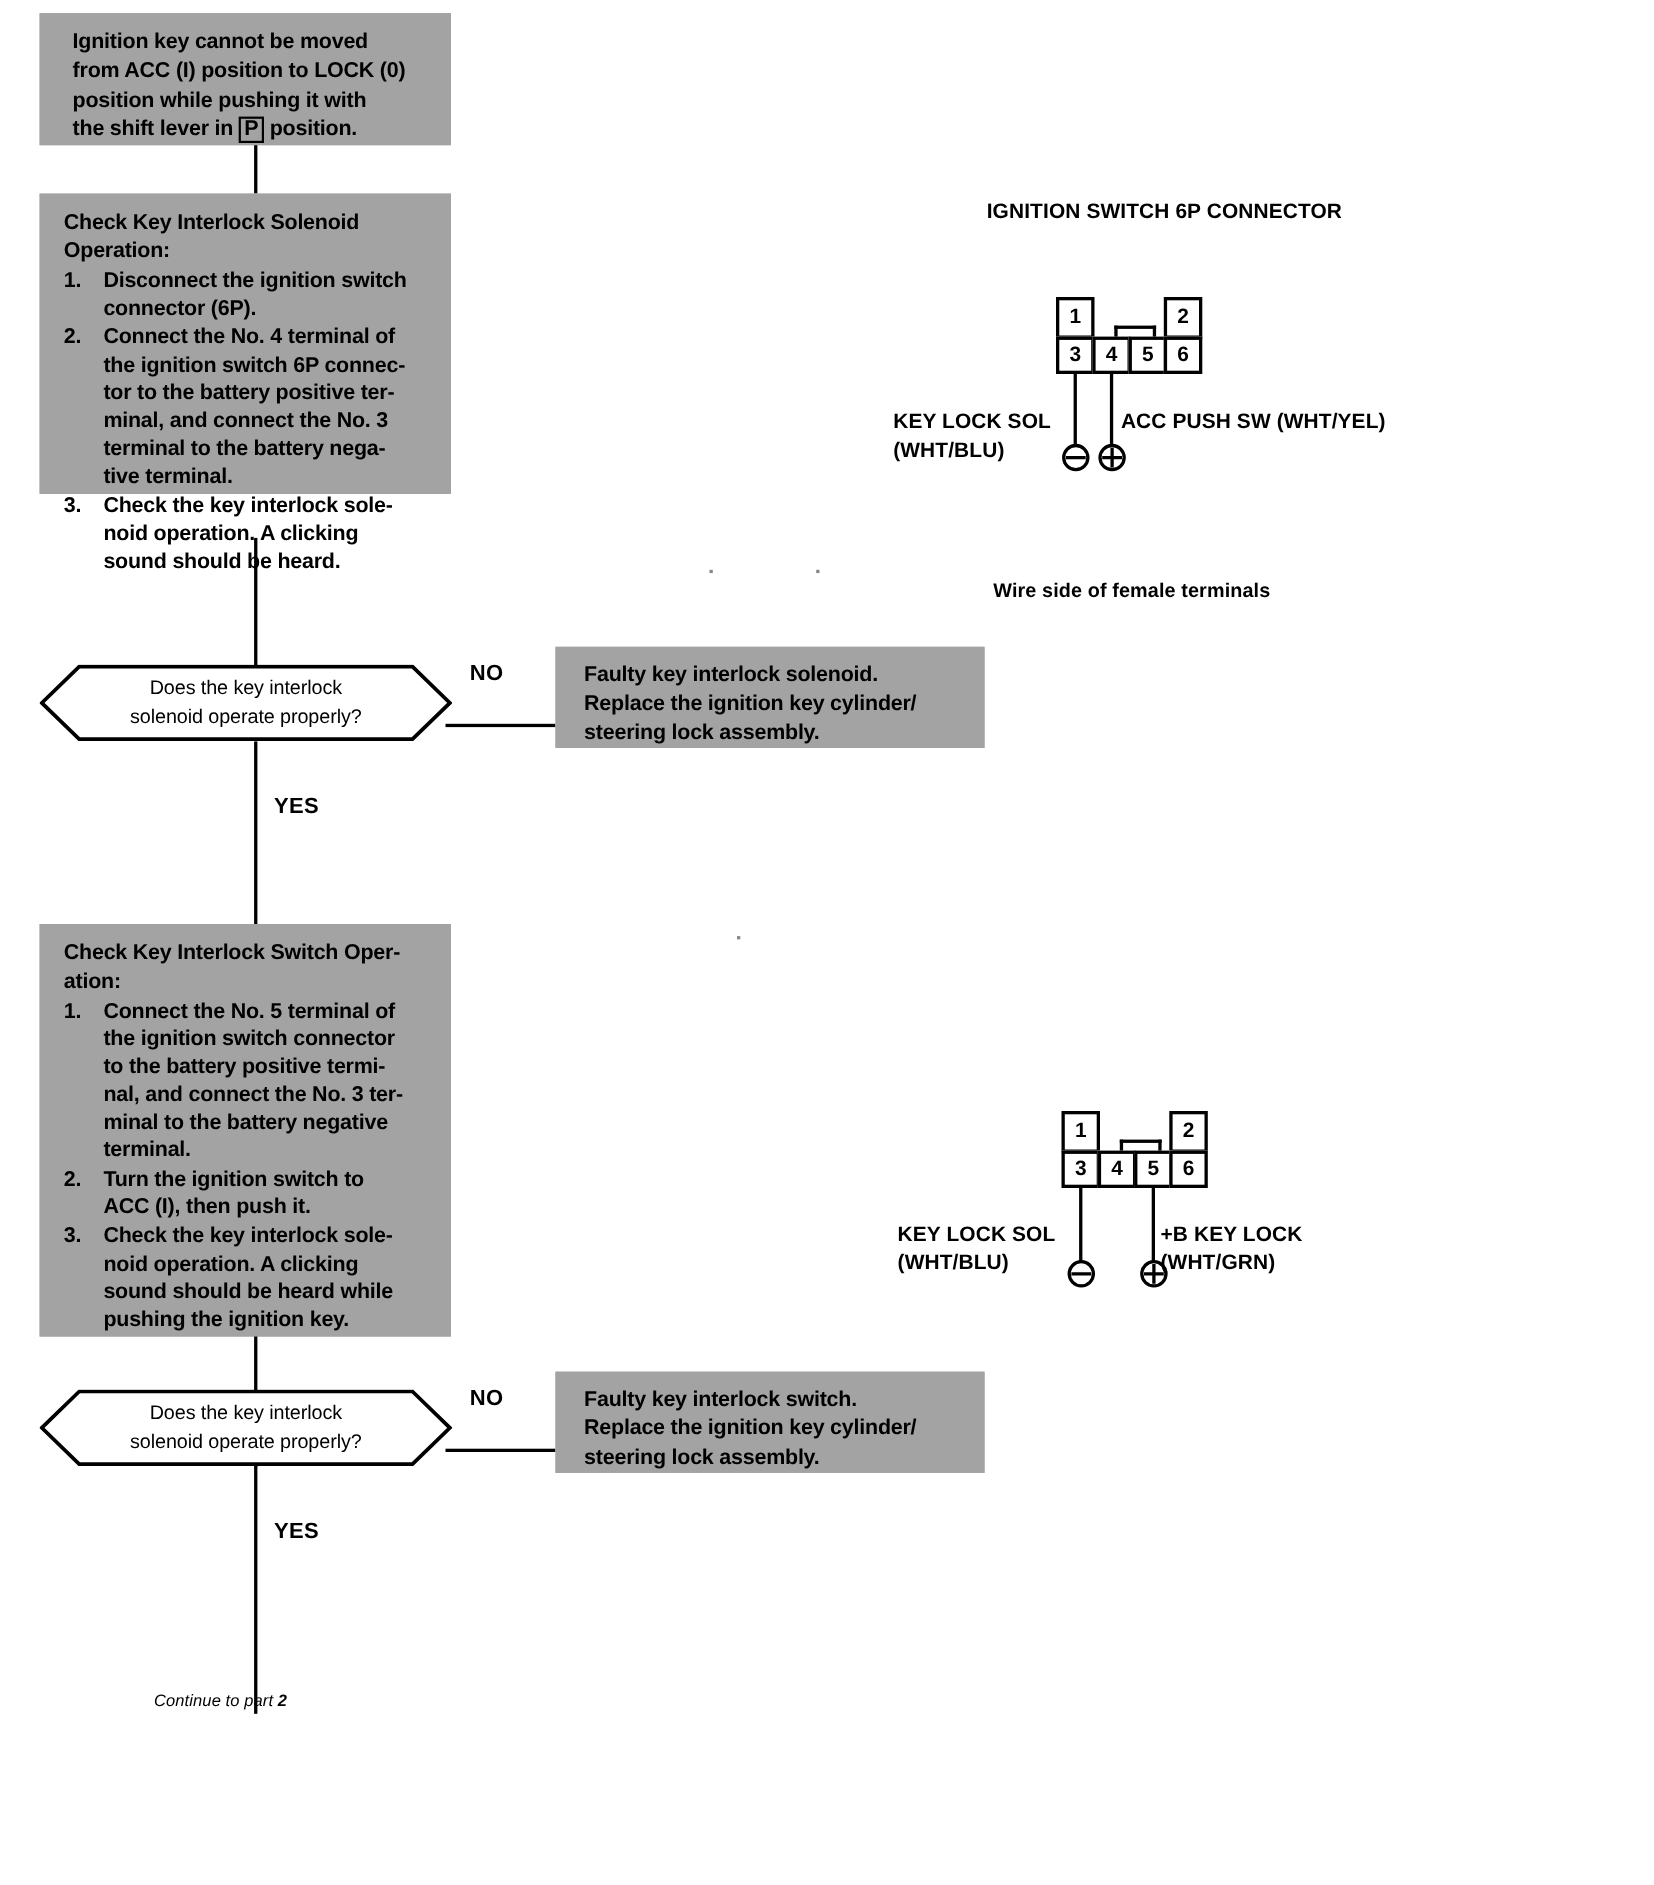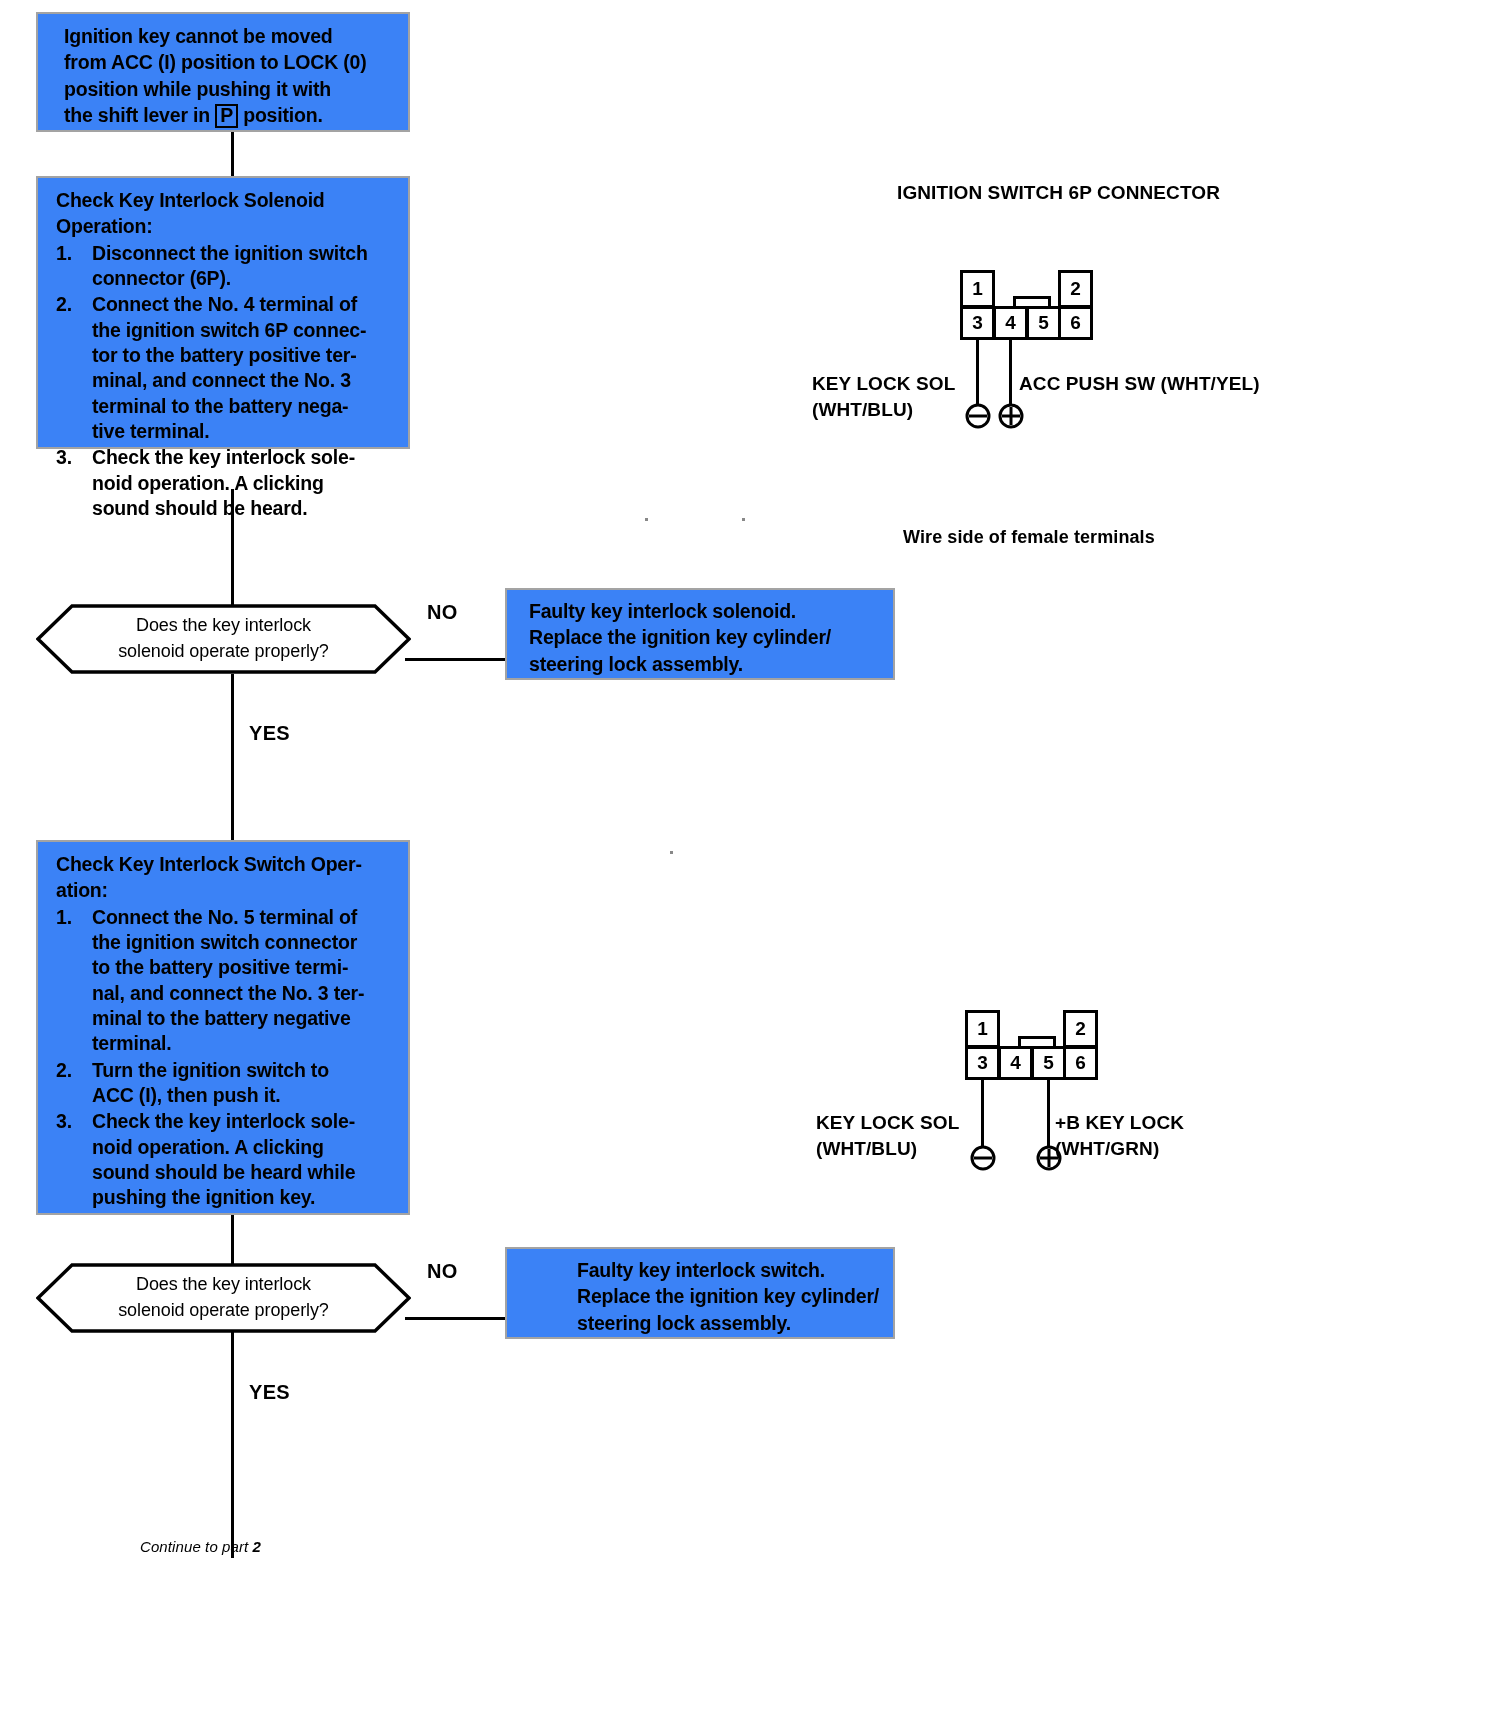--- a/index.html
+++ b/index.html
@@ -15,22 +15,22 @@
     position: relative;
     width: 1504px;
     height: 1714px;
     background: #ffffff;
     overflow: hidden;
   }
 
   
   .box {
     position: absolute;
-    border: 2px solid #a3a3a3;
-    background: #3b82f6;
+    border: 4px solid #a3a3a3;
+    background: #a3a3a3;
     box-sizing: border-box;
   }
   .box-inner {
     padding: 10px 12px 8px 18px;
   }
   .ttl {
     font-weight: bold;
     font-size: 19.5px;
     line-height: 1.30;
     letter-spacing: -0.2px;
@@ -277,21 +277,21 @@
     </svg>
     <div class="hex-text">
       <span>Does the key interlock</span>
       <span>solenoid operate properly?</span>
     </div>
   </div>
 
   <div class="hline" style="left:405px; top:1317px; width:100px;"></div>
   <div class="branch-label" style="left:427px; top:1260px;">NO</div>
 
-  <div class="box" style="left:505px; top:1247px; width:390px; height:92px;padding-left:48px;">
+  <div class="box" style="left:505px; top:1247px; width:390px; height:92px;">
     <div class="box-inner" style="padding:9px 8px 6px 22px;">
       <div class="ttl">Faulty key interlock switch.</div>
       <div class="ttl">Replace the ignition key cylinder/</div>
       <div class="ttl">steering lock assembly.</div>
     </div>
   </div>
 
   <div class="vline" style="left:231px; top:1333px; height:225px;"></div>
   <div class="branch-label" style="left:249px; top:1381px;">YES</div>
 

